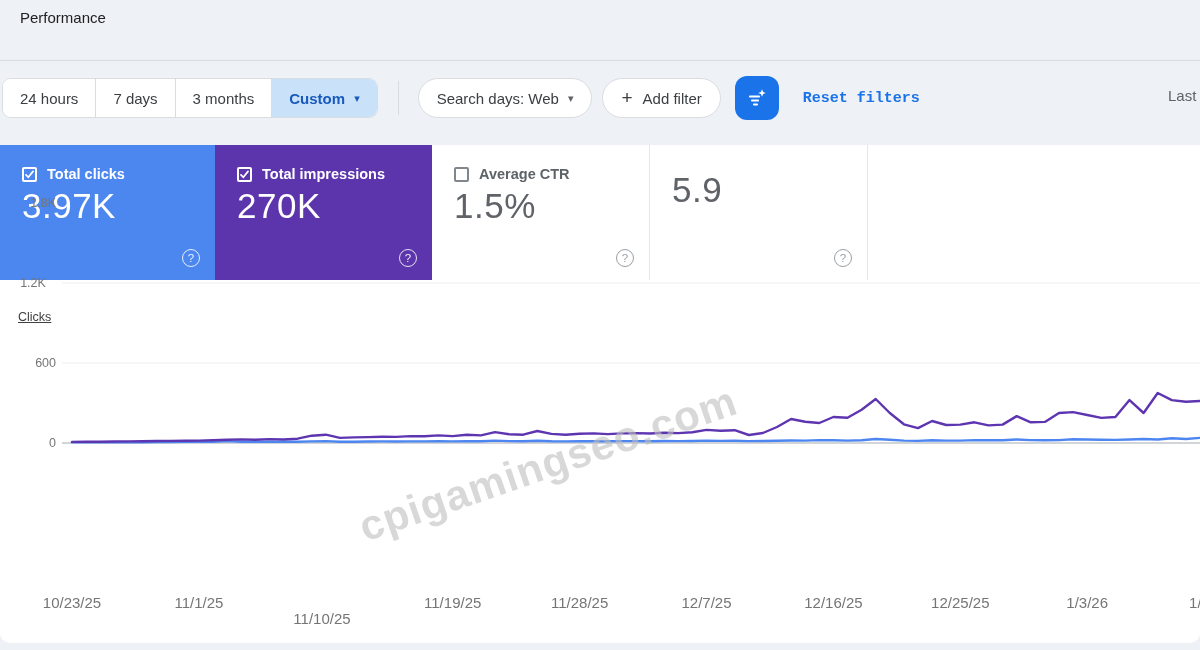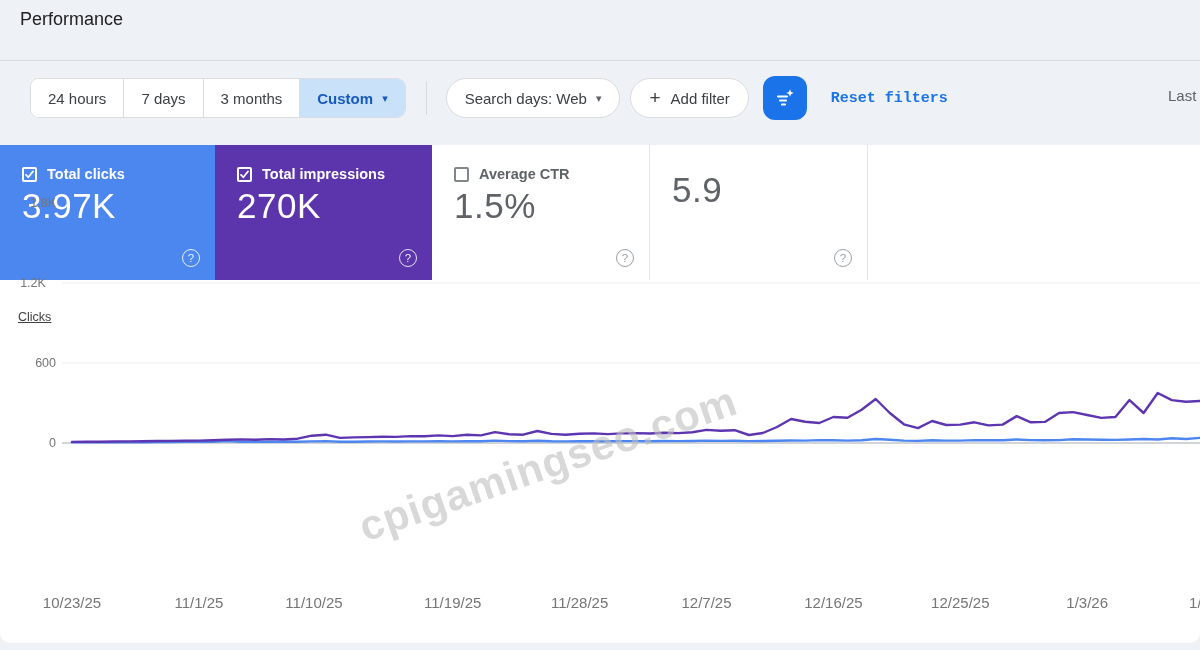--- a/index.html
+++ b/index.html
@@ -6,30 +6,30 @@
   html,body { width:1200px; height:650px; overflow:hidden; }
   body {
     font-family:"Liberation Sans","DejaVu Sans",sans-serif;
     background:#eef1f5;
     position:relative;
     color:#3c4043;
   }
   
   .page-title {
     position:absolute; left:20px; top:9px;
-    font-size:18px; color:#202124; font-weight:400;
+    font-size:15px; color:#202124; font-weight:400;
   }
   .header-divider {
     position:absolute; left:0; top:60px; width:1200px; height:1px;
     background:#d7dce2;
   }
   
   .toolbar {
     position:absolute; left:0; top:77px; width:1200px; height:42px;
-    display:flex; align-items:center;padding-left:28px;
+    display:flex; align-items:center;
   }
   .range-group {
     display:flex; margin-left:2px; height:40px;
     border:1px solid #dadce0; border-radius:9px; background:#fff; overflow:hidden;
   }
   .range-btn {
     display:flex; align-items:center; justify-content:center;
     padding:0 17px; font-size:15px; color:#3c4043; cursor:pointer;
     border-right:1px solid #dadce0; background:#fff; white-space:nowrap;
   }
@@ -222,21 +222,21 @@
       </svg>
     <div id="y-labels">
         <div class="y-label" style="left: 10px; top: -77px;">1.8K</div>
         <div class="y-label" style="left: 10px; top: 3px; text-align: center;">1.2K</div>
         <div class="y-label" style="left: 10px; top: 83px;">600</div>
         <div class="y-label" style="left: 10px; top: 163px;">0</div>
       </div>
     <div id="x-labels">
         <div class="x-label" style="left: 72px;">10/23/25</div>
         <div class="x-label" style="left: 198.9px;">11/1/25</div>
-        <div class="x-label" style="left: 314px;">11/10/25</div>
+        <div class="x-label" style="left: 322px; margin-top: 16px;">11/10/25</div>
         <div class="x-label" style="left: 452.7px;">11/19/25</div>
         <div class="x-label" style="left: 579.6px;">11/28/25</div>
         <div class="x-label" style="left: 706.5px;">12/7/25</div>
         <div class="x-label" style="left: 833.4px;">12/16/25</div>
         <div class="x-label" style="left: 960.3px;">12/25/25</div>
         <div class="x-label" style="left: 1087.2px;">1/3/26</div>
         <div class="x-label" style="left: 1214.1px;">1/12/26</div>
       </div>
     <div class="watermark">cpigamingseo.com</div>
   </div>

